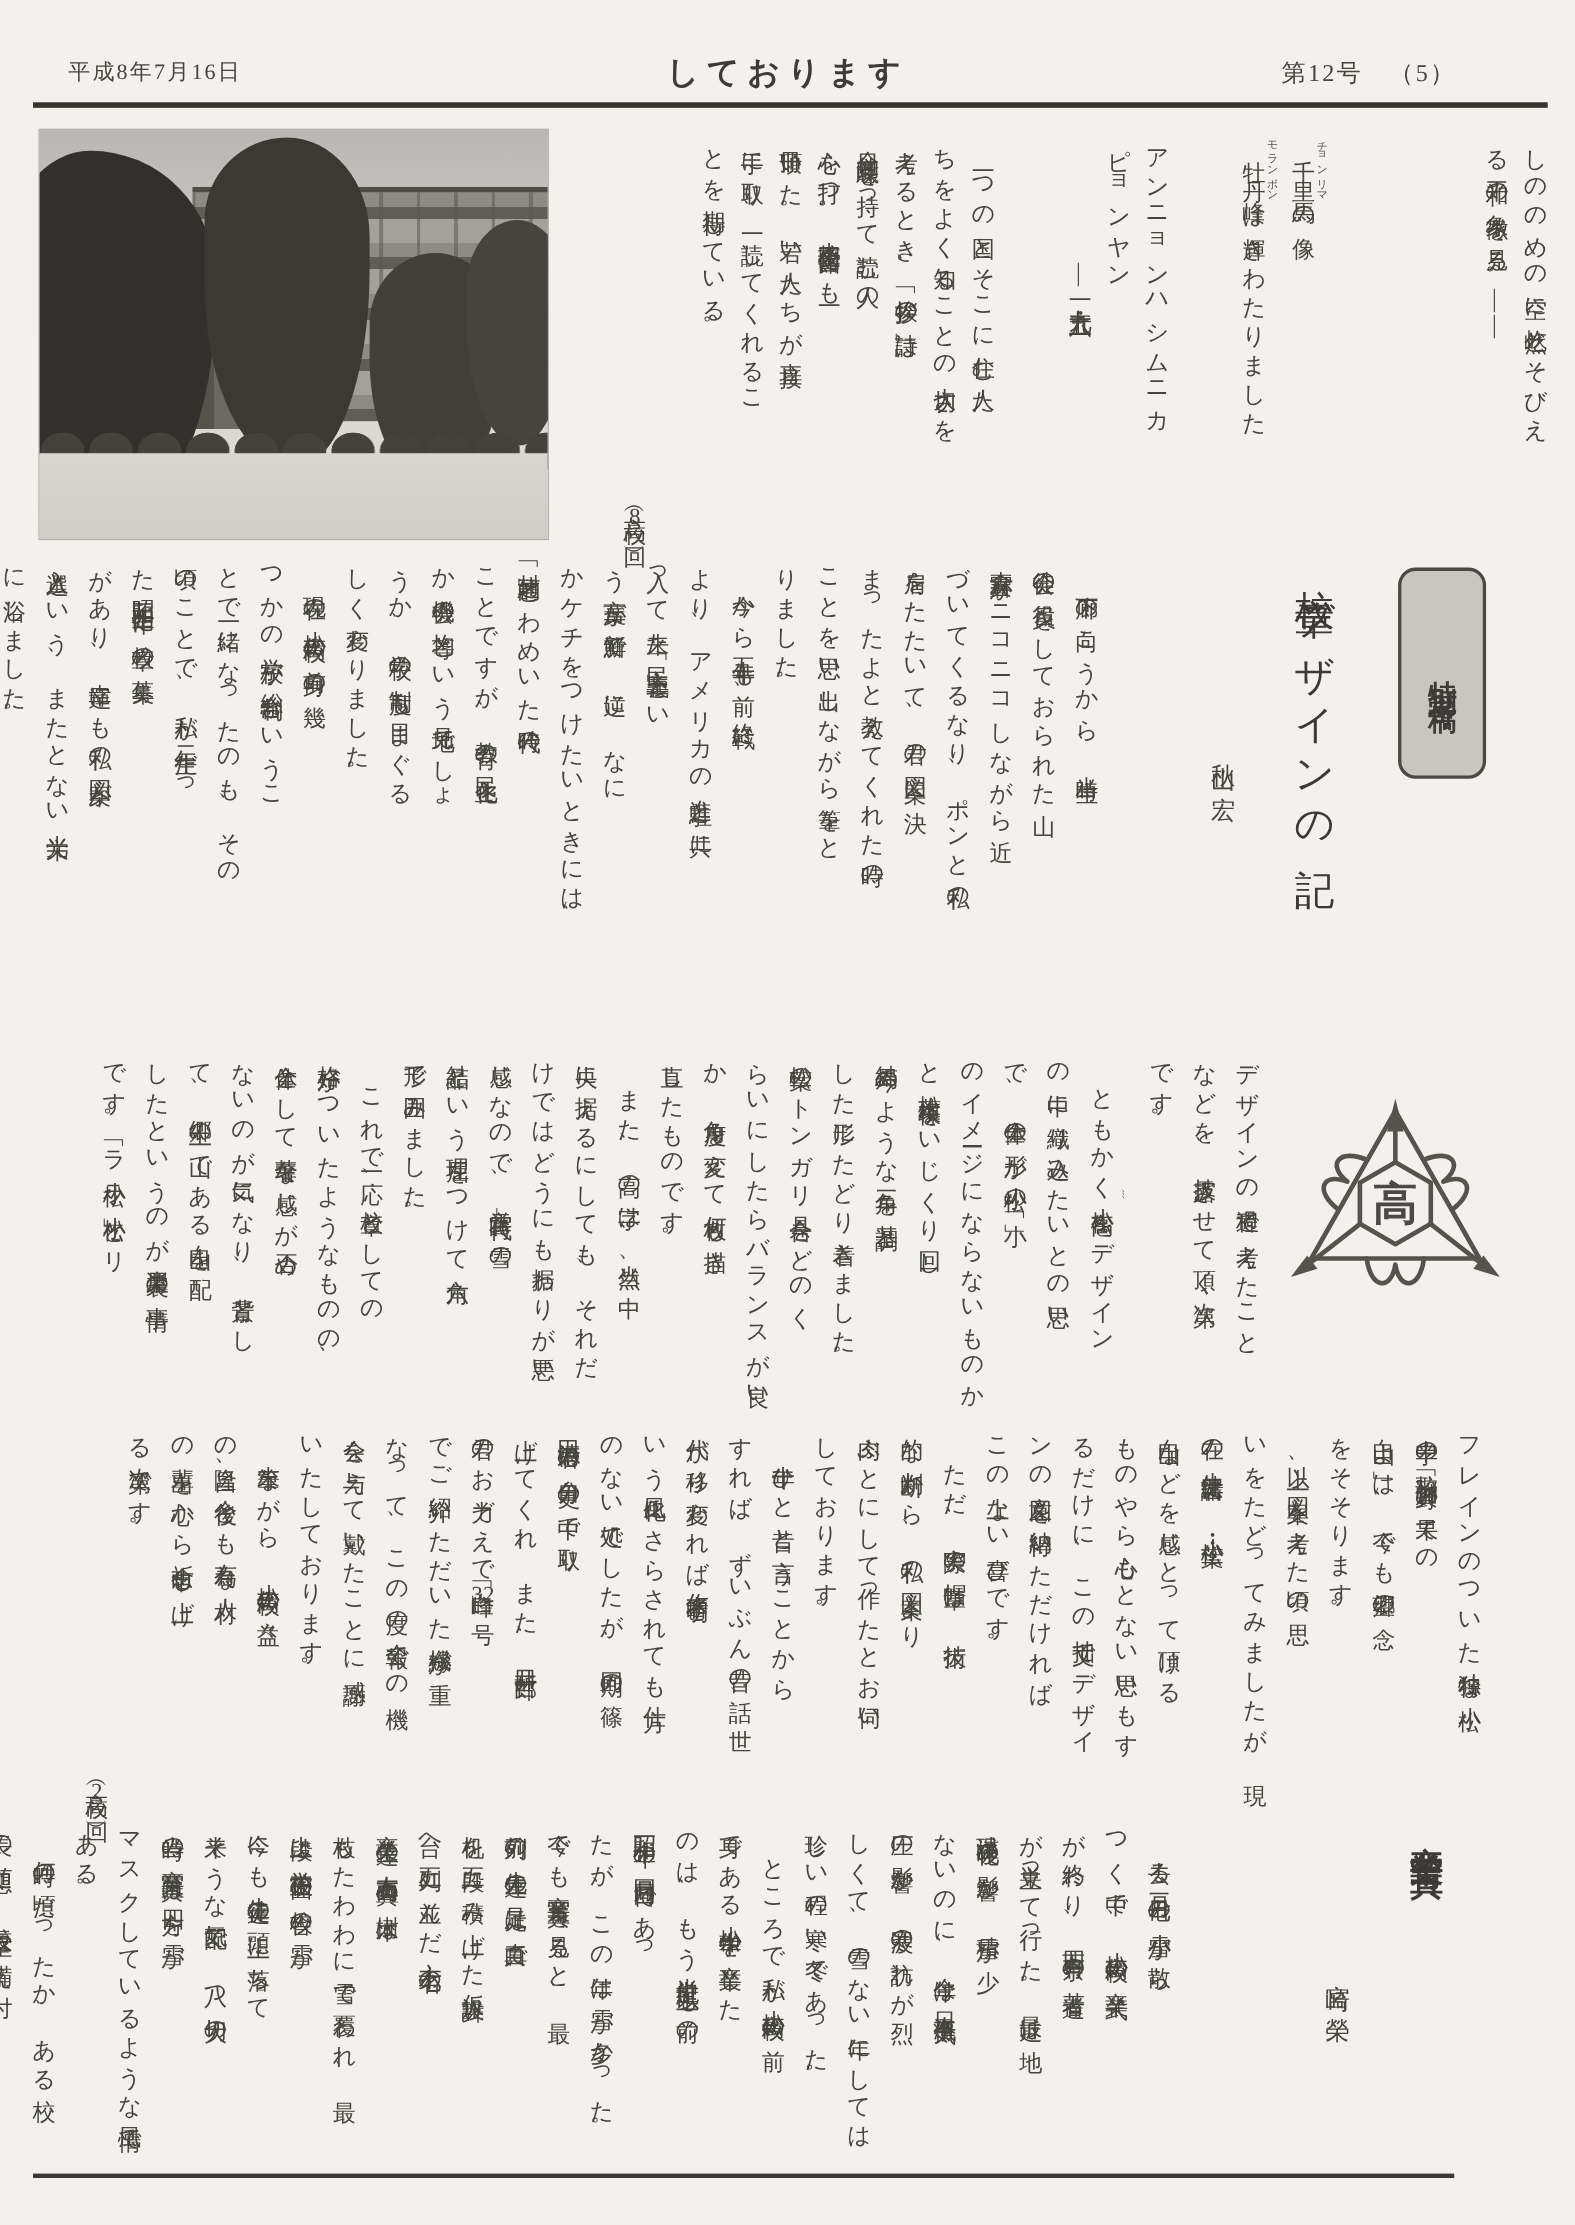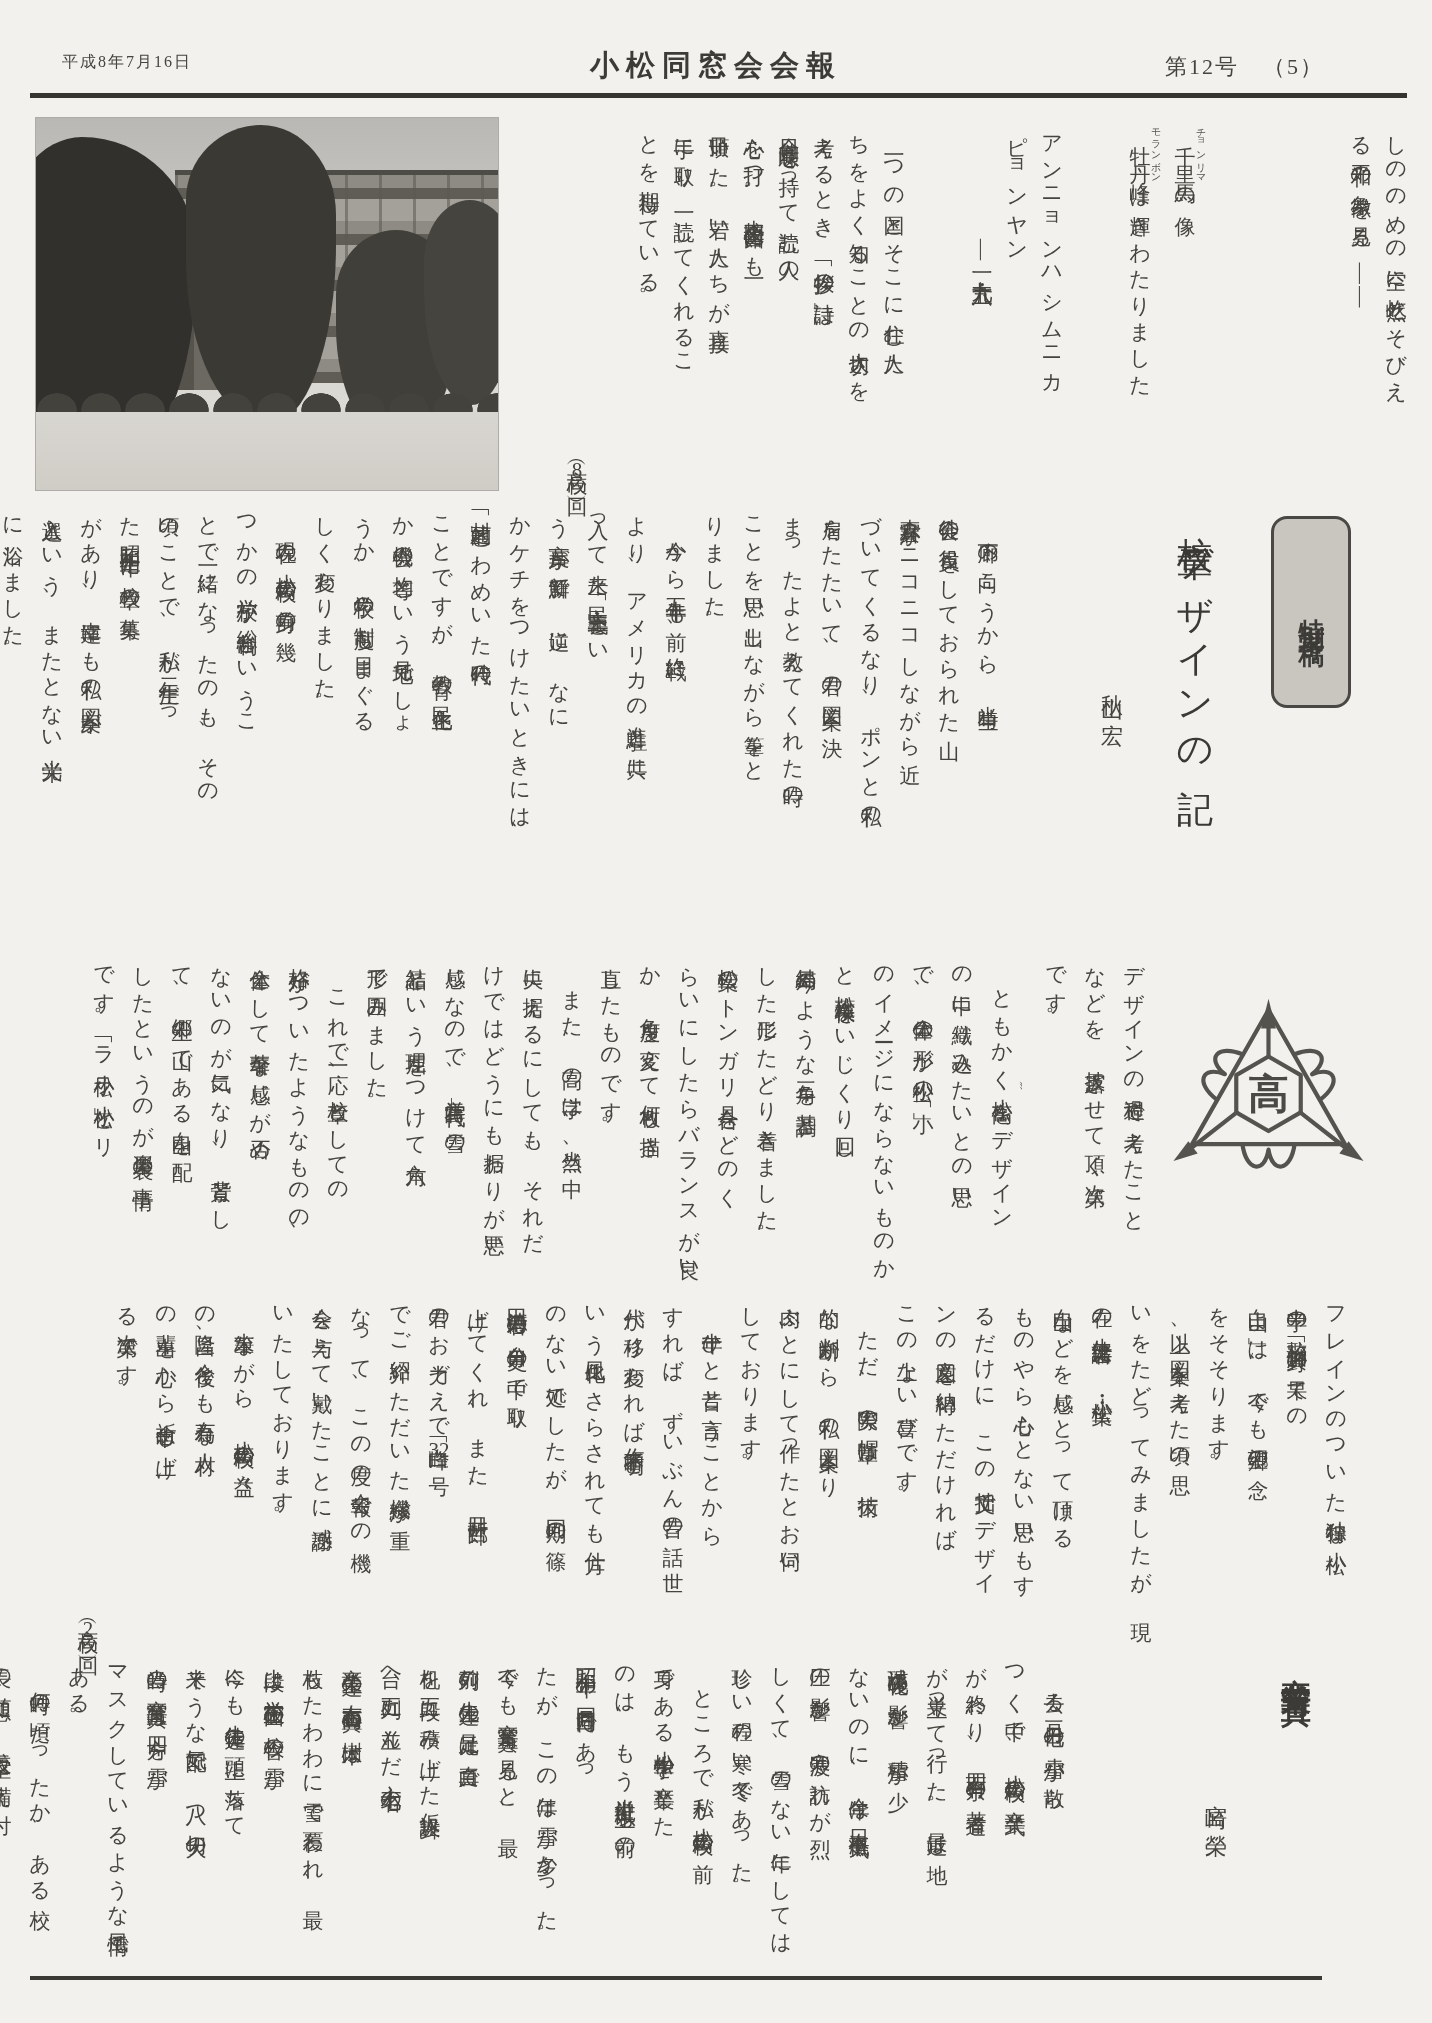--- a/index.html
+++ b/index.html
@@ -3,21 +3,21 @@
 <meta charset="utf-8">
 <style>
   html,body{margin:0;padding:0;}
   body{
     width:1432px;height:2023px;position:relative;
     background:#f2f1ed;
     font-family:"Liberation Serif","DejaVu Serif",serif;
     color:#45443f;overflow:hidden;
   }
   
-  .hdr-date{position:absolute;left:62px;top:52px;font-size:16px;letter-spacing:2px;}
+  .hdr-date{position:absolute;left:62px;top:52px;font-size:20px;letter-spacing:2px;}
   .hdr-title{position:absolute;left:0;right:0;top:46px;text-align:center;
     font-family:"Liberation Sans","DejaVu Sans",sans-serif;
     font-size:29px;font-weight:bold;letter-spacing:7px;color:#3c3b38;}
   .hdr-issue{position:absolute;left:1165px;top:52px;font-size:22px;letter-spacing:2px;}
   .hdr-rule{position:absolute;left:30px;top:93px;width:1377px;height:5px;background:#35342f;}
   .btm-rule{position:absolute;left:30px;top:1976px;width:1292px;height:4px;background:#3a3934;}
 
   
   .band{position:absolute;left:30px;width:1377px;}
   #band1{top:115px;height:378px;}
@@ -87,21 +87,21 @@
     background-image:radial-gradient(ellipse 20px 17px at 21px 20px,#44423c 97%,rgba(0,0,0,0));
     background-size:44px 40px;background-repeat:repeat-x;}
 
   
   .emblem{position:absolute;right:36px;top:-2px;width:205px;height:268px;}
 </style>
 </head>
 <body>
 
 <div class="hdr-date">平成8年7月16日</div>
-<div class="hdr-title">小松同窓会会報</div>
+<div class="hdr-title">しております</div>
 <div class="hdr-issue">第12号　（5）</div>
 <div class="hdr-rule"></div>
 
 <div class="band" id="band1">
   <div class="photo">
     <div class="ph-building"></div>
     <div class="ph-wing"></div>
     <div class="ph-tree t1"></div>
     <div class="ph-tree t2"></div>
     <div class="ph-tree t3"></div>

